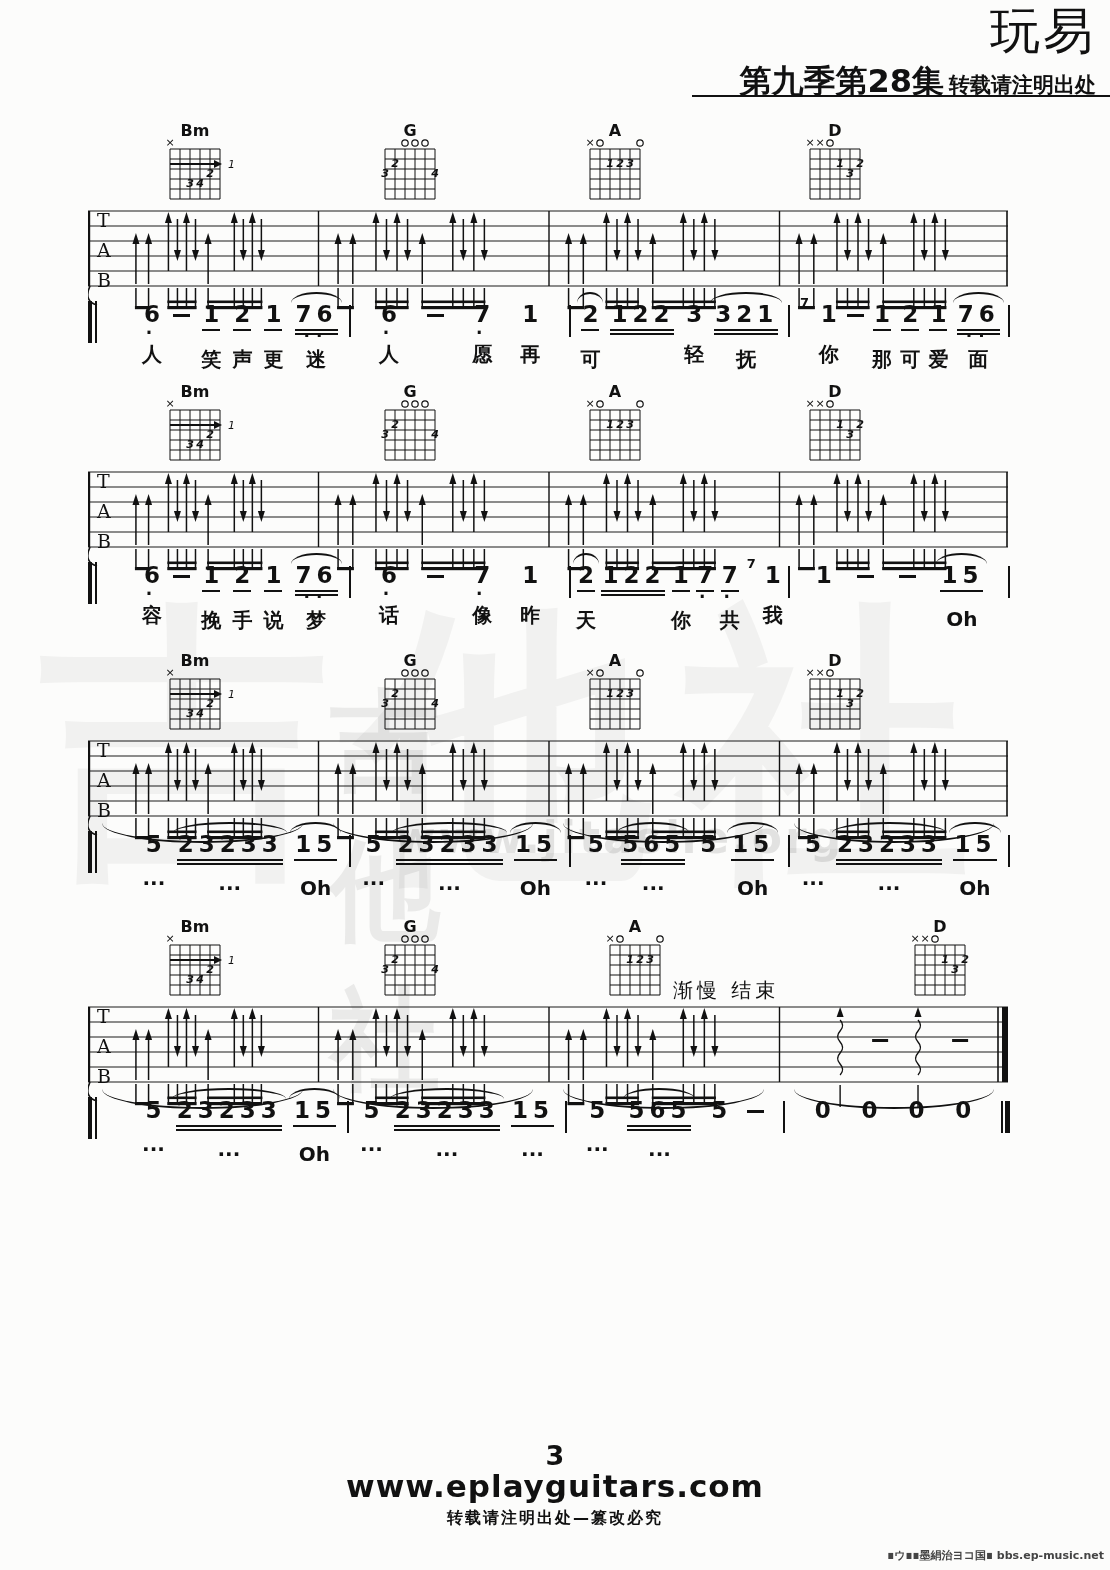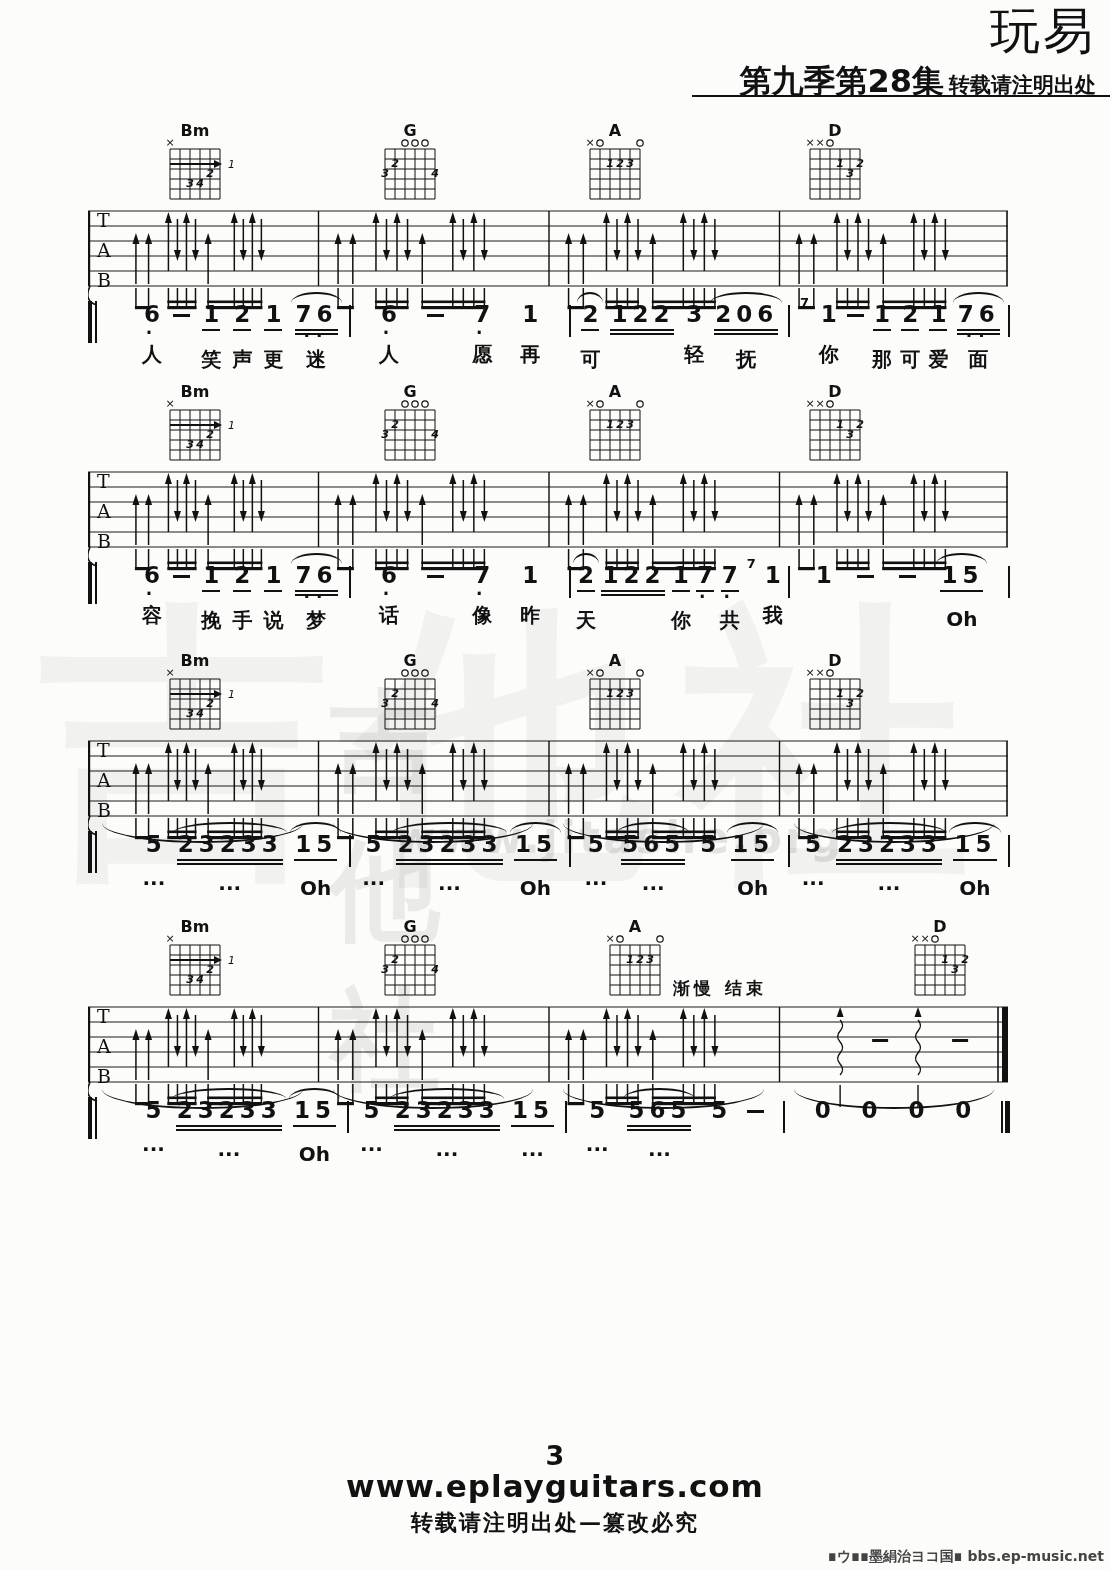--- a/index.html
+++ b/index.html
@@ -17,21 +17,21 @@
   #wm .wm-big{position:absolute;left:40px;top:600px;width:1040px;font-size:290px;font-weight:900;
       color:rgba(0,0,0,0.045);letter-spacing:30px;white-space:nowrap;line-height:1}
   #wm .wm-mid{position:absolute;left:330px;top:668px;font-size:110px;font-weight:700;
       color:rgba(0,0,0,0.07);letter-spacing:14px}
   #wm .wm-url{position:absolute;left:395px;top:812px;font-size:44px;font-weight:700;
       color:rgba(0,0,0,0.10);letter-spacing:3px}
   
   #systems{z-index:1}
   .system{position:absolute;left:88px;width:922px}
   .chordsvg{position:absolute}
-  .annot{position:absolute;font-size:17px;font-weight:700;letter-spacing:4px;white-space:nowrap}
+  .annot{position:absolute;font-size:20px;font-weight:400;letter-spacing:4px;white-space:nowrap}
   .staffsvg{position:absolute;left:0;top:0}
   .notesrow{position:absolute;left:0;width:922px;display:flex;align-items:flex-start}
   .meas{flex:1;display:flex;justify-content:space-evenly;align-items:flex-start}
   .meas.first{padding-left:34px}
   .bl{width:2px;height:32px;background:#111;margin-top:2px;flex:none}
   .bl.lead{width:9px;height:42px;margin-top:-2px;
       background:linear-gradient(90deg,#111 0 4px,rgba(0,0,0,0) 4px 7px,#111 7px 9px)}
   .bl.final{width:9px;background:linear-gradient(90deg,#111 0 2px,rgba(0,0,0,0) 2px 4px,#111 4px 9px)}
   .col{display:flex;flex-direction:column;align-items:center;min-width:12px}
   .tok{position:relative;font-size:23px;font-weight:600;line-height:1;padding:0 1px}
@@ -43,22 +43,22 @@
   .tok.grace{font-size:13px;transform:translateY(-7px)}
   .dashTok{width:17px;height:3px;background:#111;margin-top:11px}
   .dots{position:absolute;left:0;right:0;top:100%;margin-top:5px;text-align:center;
       font-size:17px;line-height:5px;font-weight:700;letter-spacing:6px}
   .lyr{margin-top:15px;font-size:20px;height:26px;white-space:nowrap;font-weight:600}
   .uarc{position:absolute;height:18px;border-bottom:2px solid #111;
       border-radius:0 0 50% 50%/0 0 100% 100%}
   
   #pageno{left:0;right:0;top:1440px;text-align:center;font-size:27px;font-weight:600}
   #site{left:0;right:0;top:1468px;text-align:center;font-size:31px;font-weight:600;letter-spacing:1px}
-  #notice{left:0;right:0;top:1508px;text-align:center;font-size:22px;font-weight:700;letter-spacing:2px}
-  #corner{right:6px;top:1548px;font-size:14px;color:#444;font-weight:700}
+  #notice{left:0;right:0;top:1508px;text-align:center;font-size:16px;font-weight:700;letter-spacing:2px}
+  #corner{right:6px;top:1548px;font-size:11px;color:#444;font-weight:700}
 </style>
 </head>
 <body>
 
 <div class="abs" id="logo">玩易</div>
 <div class="abs" id="hdrline">
   <span class="ep">第九季第28集</span>
   <span class="se">转载请注明出处</span>
 </div>
 <div class="abs" id="hdrrule"></div>
@@ -380,21 +380,21 @@
           </div>
           <div class="col">
             <div class="tok sp u2">122</div>
             <div class="lyr"></div>
           </div>
           <div class="col">
             <div class="tok">3</div>
             <div class="lyr">轻</div>
           </div>
           <div class="col">
-            <div class="tok sp u2 arcf">206</div>
+            <div class="tok sp u2 arcf">321</div>
             <div class="lyr">抚</div>
           </div>
         </div>
         <div class="bl"></div>
         <div class="meas">
           <div class="col">
             <div class="tok grace">7</div>
             <div class="lyr"></div>
           </div>
           <div class="col">

